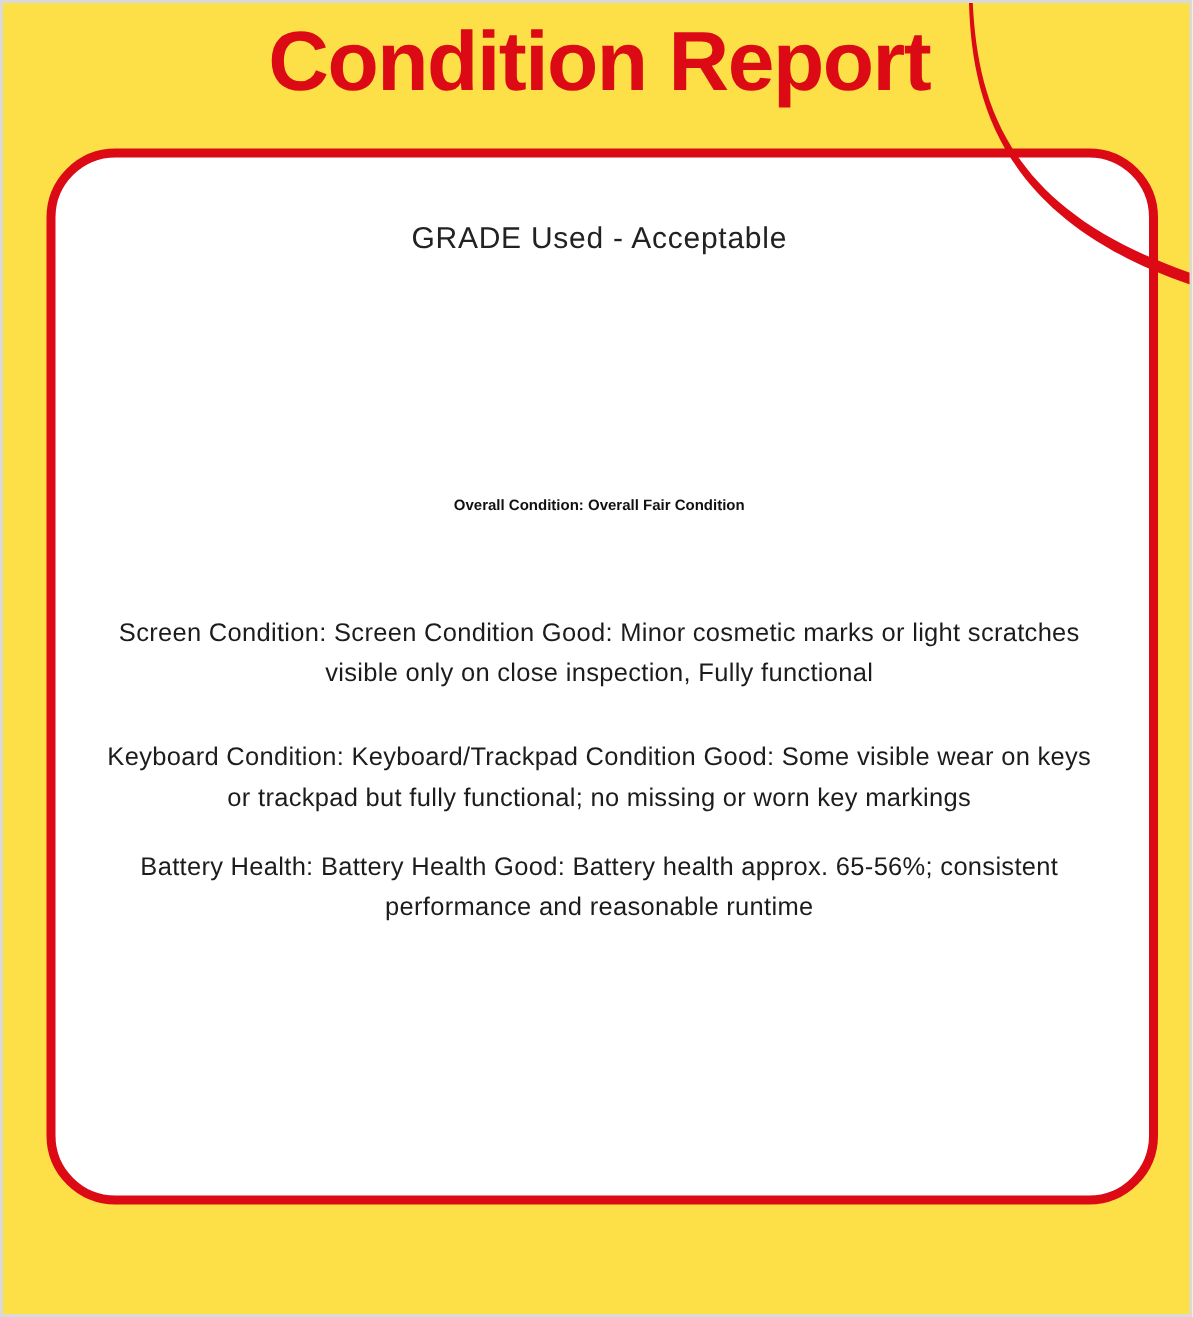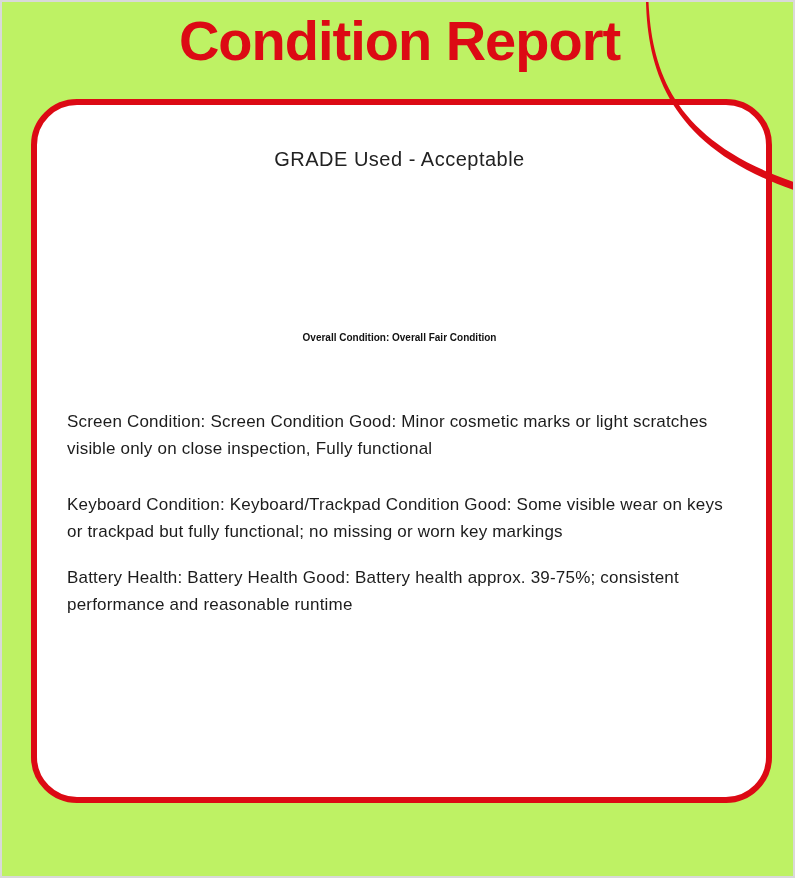--- a/index.html
+++ b/index.html
@@ -5,21 +5,21 @@
   html, body {
     margin: 0;
     padding: 0;
     background: #ffffff;
   }
   .page {
     position: relative;
     width: 795px;
     height: 878px;
     box-sizing: border-box;
-    background: #bef264;
+    background: #fde047;
     border: 2px solid #d9d9d9;
     overflow: hidden;
     font-family: "Liberation Sans", sans-serif;
     color: #1c1c1c;
   }
   .page-title {
     position: absolute;
     top: 2px;
     left: 0;
     width: 795px;
@@ -76,21 +76,21 @@
     line-height: 14px;
     font-weight: bold;
     color: #111111;
     z-index: 2;
   }
   .conditions {
     position: absolute;
     top: 406px;
     left: 65px;
     width: 665px;
-    text-align: left;
+    text-align: center;
     z-index: 2;
   }
   .condition-item {
     margin: 0 0 19px 0;
     font-size: 17px;
     line-height: 27px;
     letter-spacing: 0.2px;
     color: #1c1c1c;
   }
   .condition-item:first-child {
@@ -110,16 +110,16 @@
 
   <div class="report-box"></div>
 
   <h2 class="grade-heading">GRADE Used - Acceptable</h2>
 
   <div class="overall-condition">Overall Condition: Overall Fair Condition</div>
 
   <div class="conditions">
     <p class="condition-item">Screen Condition: Screen Condition Good: Minor cosmetic marks or light scratches visible only on close inspection, Fully functional</p>
     <p class="condition-item">Keyboard Condition: Keyboard/Trackpad Condition Good: Some visible wear on keys or trackpad but fully functional; no missing or worn key markings</p>
-    <p class="condition-item">Battery Health: Battery Health Good: Battery health approx. 39-75%; consistent performance and reasonable runtime</p>
+    <p class="condition-item">Battery Health: Battery Health Good: Battery health approx. 65-56%; consistent performance and reasonable runtime</p>
   </div>
 
 </div>
 
 </body></html>

